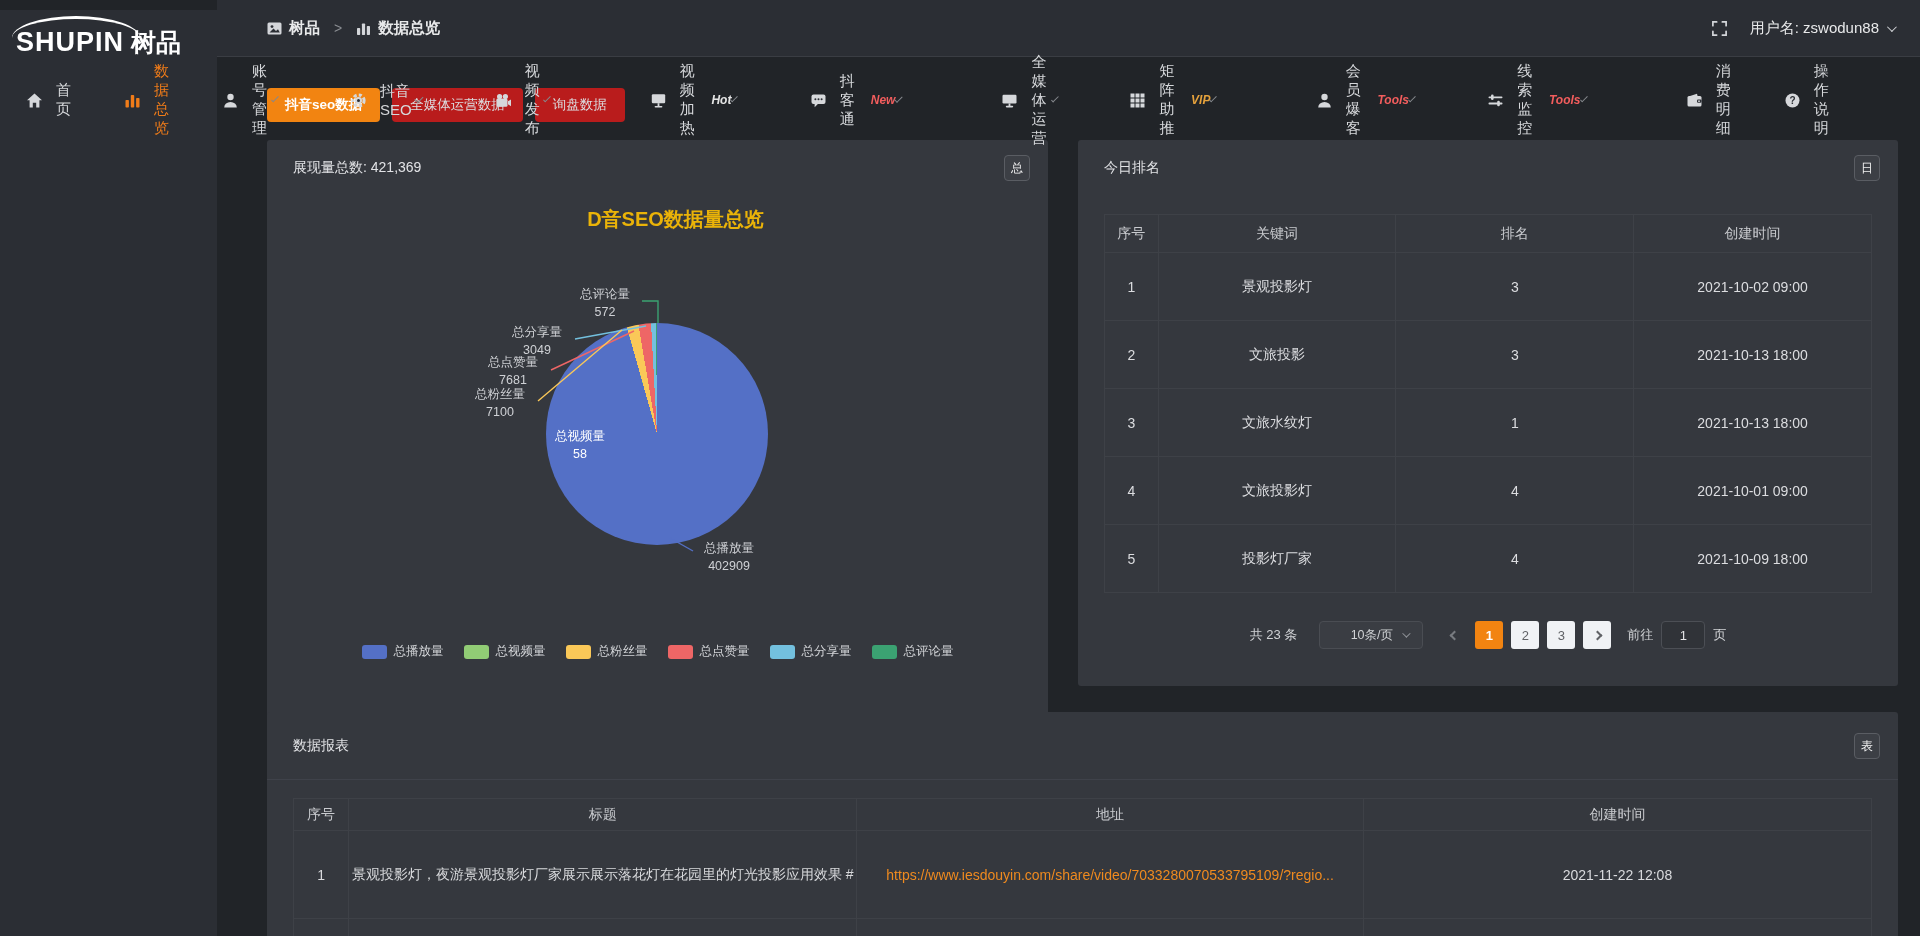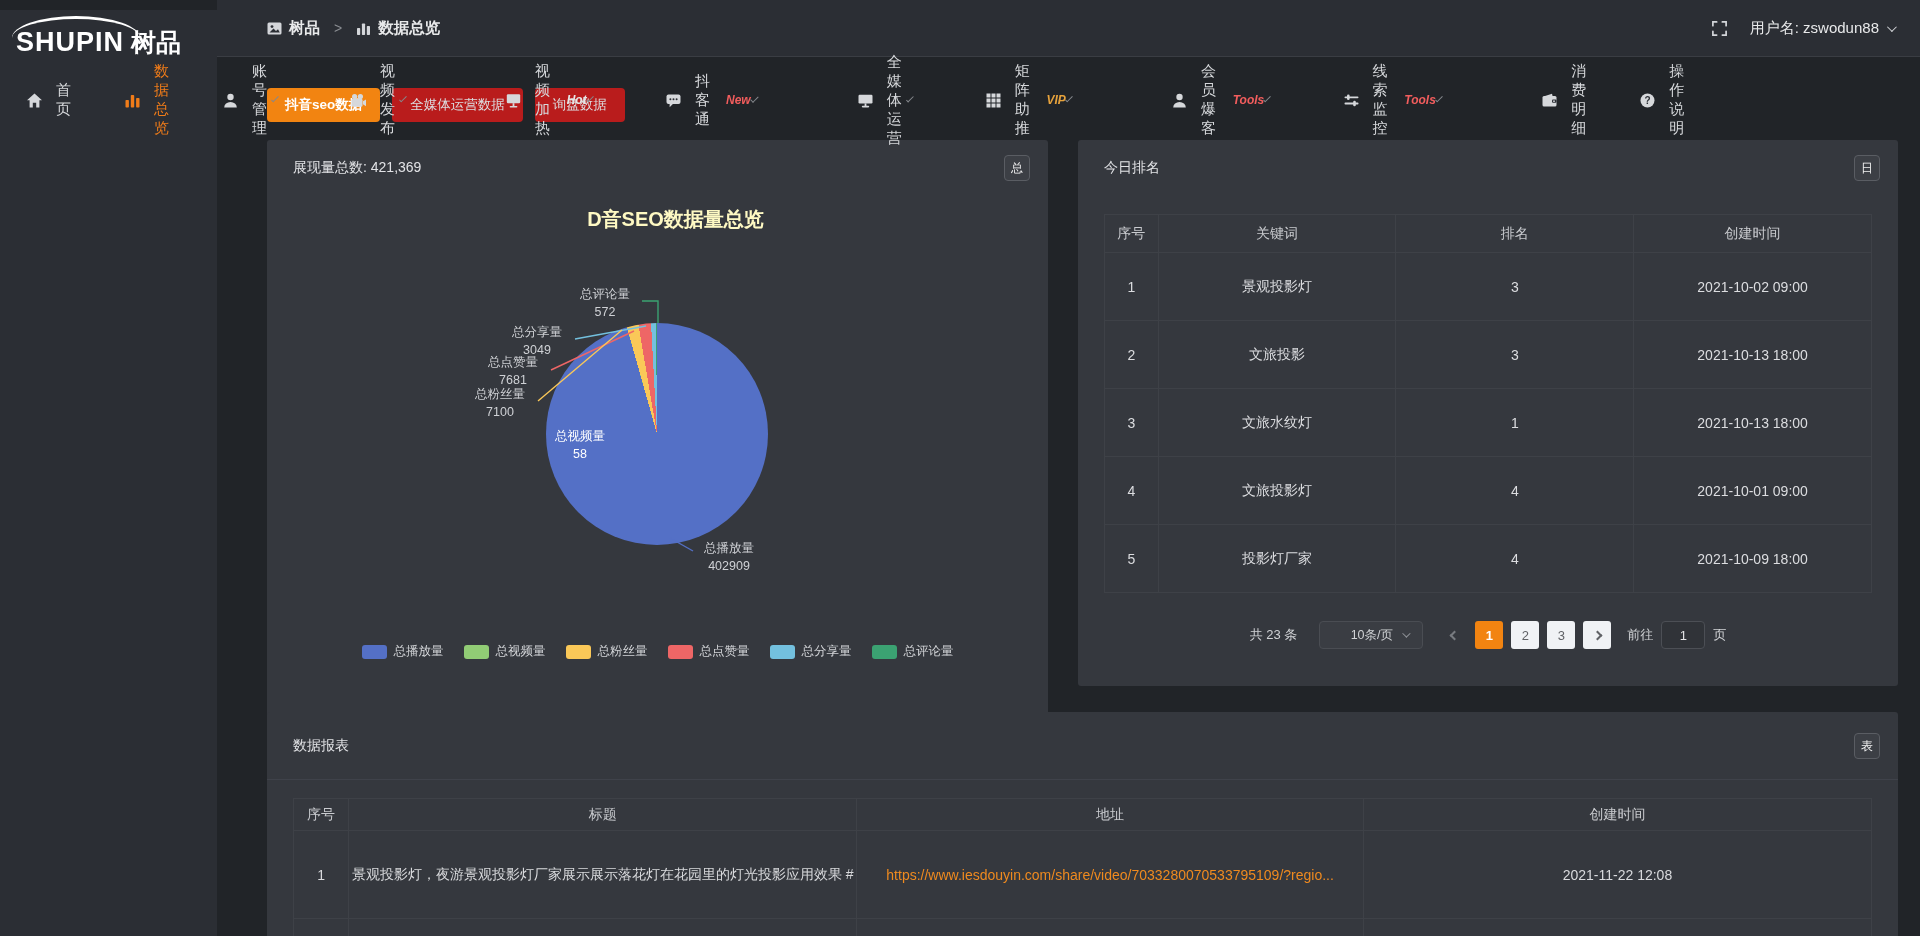--- a/index.html
+++ b/index.html
@@ -40,21 +40,21 @@
   
   .panel { position:absolute; background:#35383e; border-radius:3px; }
   .panel-overview { left:267px; top:140px; width:781px; height:608px; }
   .panel-ranking  { left:1078px; top:140px; width:820px; height:546px; }
   .panel-report   { left:267px; top:712px; width:1631px; height:290px; }
   .panel-head { height:56px; display:flex; align-items:center; padding:0 18px 0 26px; font-size:14px; color:#e2e3e6; }
   .panel-report .panel-head { height:68px; border-bottom:1px solid #3f424a; }
   .corner-btn { margin-left:auto; width:26px; height:26px; background:#3c3f45; border:1px solid #5a5d63; border-radius:4px; color:#f2f2f2; font-size:12px; font-family:inherit; cursor:pointer; line-height:1; }
 
   
-  .chart-title { position:absolute; left:0; top:66px; width:100%; text-align:center; font-size:20px; font-weight:700; color:#fef9c3;padding-left:36px; }
+  .chart-title { position:absolute; left:0; top:66px; width:100%; text-align:center; font-size:20px; font-weight:700; color:#eab308;padding-left:36px; }
   .pie { position:absolute; left:279px; top:183px; width:222px; height:222px; border-radius:50%; }
   .lines { position:absolute; left:0; top:0; pointer-events:none; }
   .co { position:absolute; font-size:12.5px; line-height:1.4; color:#cfd1d5; text-align:center; }
   .co-comment { left:303px; top:146px; width:70px; }
   .co-share   { left:235px; top:184px; width:70px; }
   .co-like    { left:211px; top:214px; width:70px; }
   .co-fans    { left:198px; top:246px; width:70px; }
   .co-video   { left:278px; top:288px; width:70px; color:#ffffff; }
   .co-play    { left:420px; top:400px; width:84px; }
   .legend { position:absolute; left:0; top:503px; width:100%; display:flex; justify-content:center; align-items:center; gap:20px; }
@@ -118,20 +118,29 @@
 
       <div class="side-item">
         <svg class="si" viewBox="0 0 17 17">
             <circle cx="8.5" cy="5" r="3.2" fill="currentColor"></circle>
             <path d="M2.2 15.5 a6.3 5.6 0 0 1 12.6 0 z" fill="currentColor"></path>
           </svg>
         <span class="si-label">账号管理</span>
         <span class="chev-down"></span>
       </div>
 
+      <div class="side-item">
+        <svg class="si" viewBox="0 0 17 17">
+            <circle cx="8.5" cy="8.5" r="5.6" fill="none" stroke="currentColor" stroke-width="3" stroke-dasharray="3 2.2"></circle>
+            <circle cx="8.5" cy="8.5" r="3.4" fill="currentColor"></circle>
+            <circle cx="8.5" cy="8.5" r="1.5" fill="#2b2e34"></circle>
+          </svg>
+        <span class="si-label">抖音SEO</span>
+        <span class="chev-down"></span>
+      </div>
 
       <div class="side-item">
         <svg class="si" viewBox="0 0 17 17">
             <circle cx="4.6" cy="4.6" r="2.6" fill="currentColor"></circle>
             <circle cx="10.4" cy="4.6" r="2.6" fill="currentColor"></circle>
             <rect x="1.5" y="6.8" width="11" height="8" rx="1.4" fill="currentColor"></rect>
             <polygon points="12.9,9.3 16,7.4 16,14.2 12.9,12.3" fill="currentColor"></polygon>
           </svg>
         <span class="si-label">视频发布</span>
         <span class="chev-down"></span>

